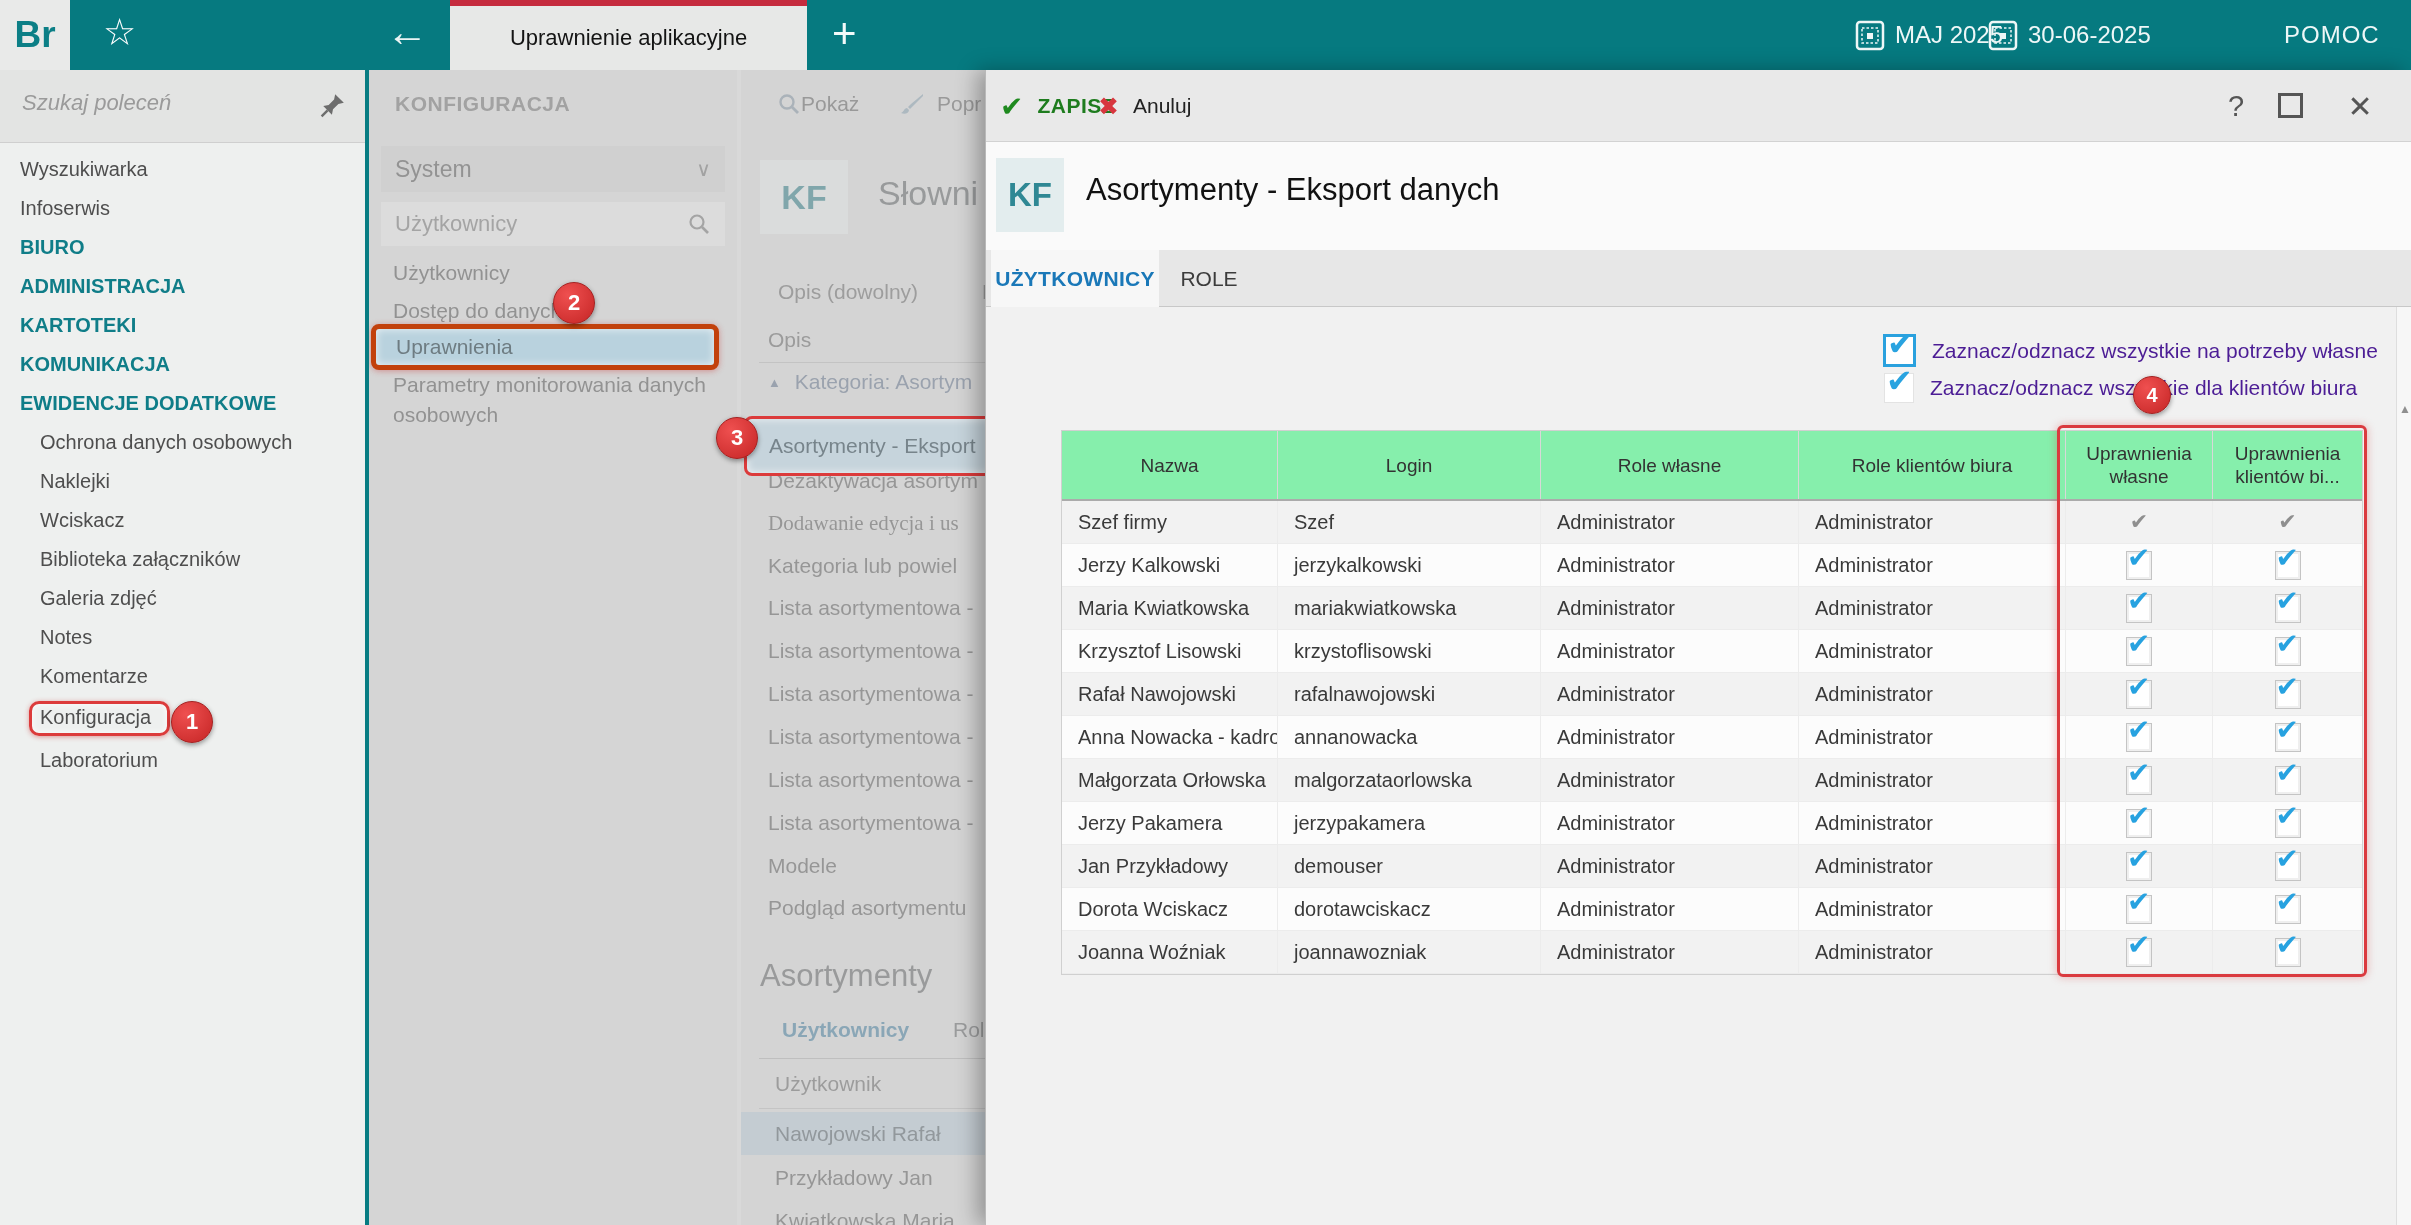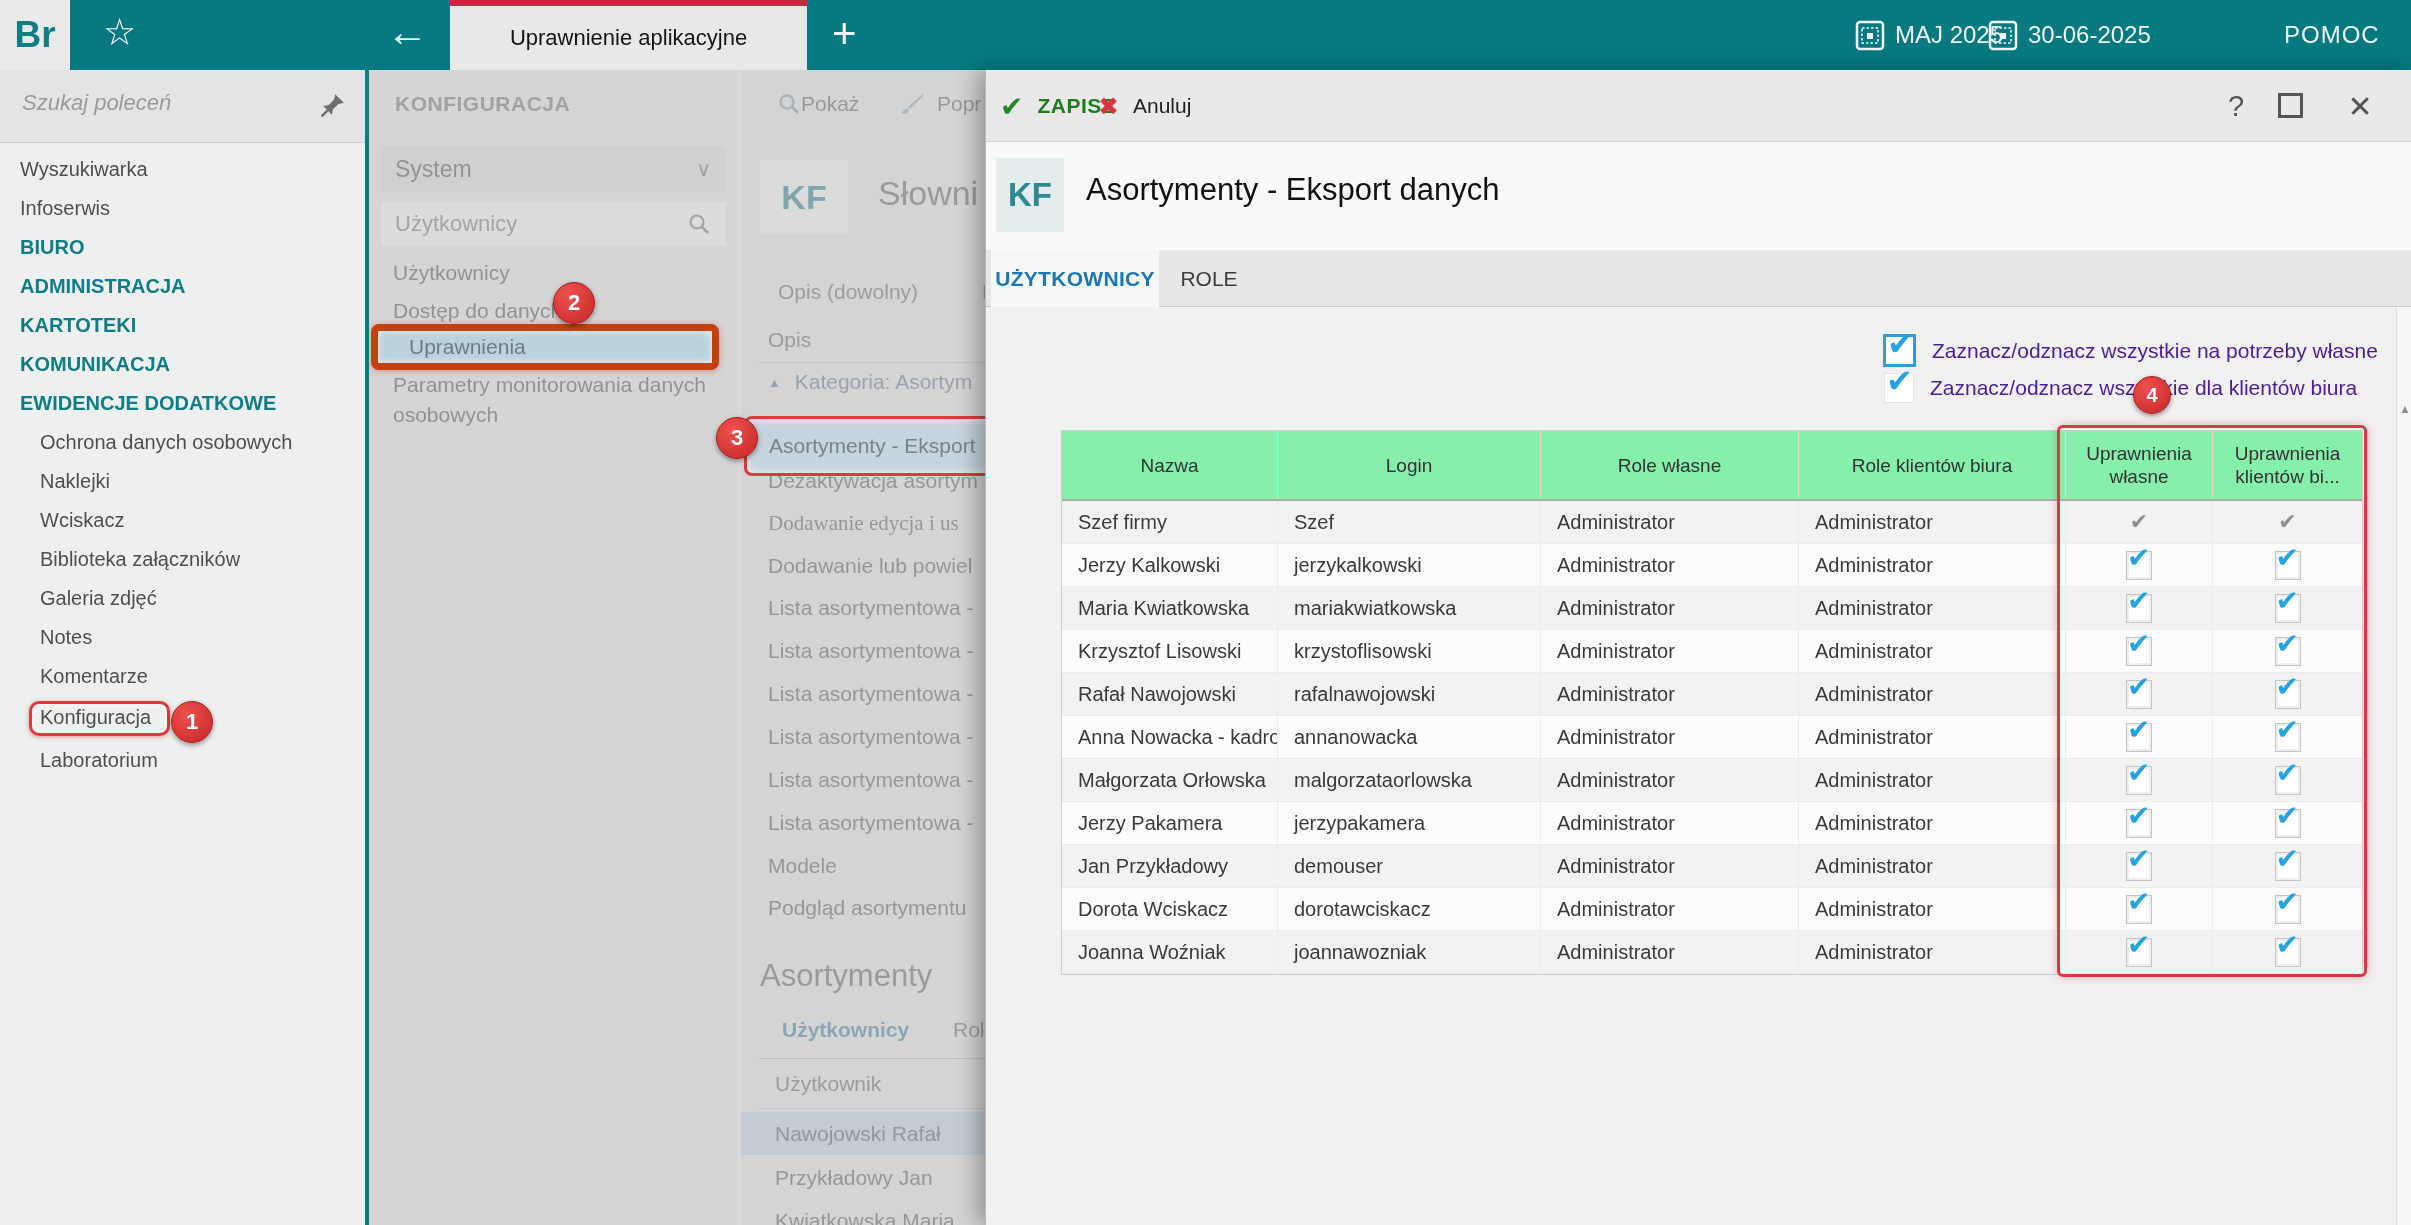--- a/index.html
+++ b/index.html
@@ -58,22 +58,22 @@
        color:#6b6b6b;overflow:hidden;}
   .cfg-title{position:absolute;left:26px;top:22px;font-size:21px;font-weight:bold;color:#8a8a8a;letter-spacing:.5px;}
   .cfg-dd{position:absolute;left:12px;top:76px;width:344px;height:46px;background:#dedede;
           display:flex;align-items:center;padding:0 14px;box-sizing:border-box;}
   .cfg-dd .val{font-size:23px;color:#6f6f6f;flex:1;}
   .cfg-dd .chev{font-size:20px;color:#8a8a8a;}
   .cfg-search{position:absolute;left:12px;top:132px;width:344px;height:44px;background:#f4f4f4;
               display:flex;align-items:center;padding:0 14px;box-sizing:border-box;}
   .cfg-search .val{font-size:22px;color:#8f8f8f;flex:1;}
   .cfg-item{position:absolute;left:24px;height:38px;display:flex;align-items:center;font-size:21px;color:#6e6e6e;}
-  .cfg-sel{position:absolute;left:2px;top:254px;width:348px;height:46px;border:7px solid #c2410c;border-radius:8px;
-           background:#b9d2de;box-sizing:border-box;display:flex;align-items:center;padding-left:31px;
+  .cfg-sel{position:absolute;left:2px;top:254px;width:348px;height:46px;border:5px solid #c2410c;border-radius:8px;
+           background:#b9d2de;box-sizing:border-box;display:flex;align-items:center;padding-left:20px;
            font-size:21px;color:#6e7c82;z-index:35;
            box-shadow:0 1px 6px rgba(200,40,40,.4), inset 0 0 8px rgba(255,255,255,.75);}
   .cfg-multi{position:absolute;left:24px;top:300px;width:330px;font-size:21px;line-height:30px;color:#6e6e6e;}
 
   
   .cmd{position:absolute;left:741px;top:70px;width:244px;height:1155px;background:#e6e6e6;
        color:#6d6d6d;overflow:hidden;}
   .cmd-tb-show{position:absolute;left:36px;top:22px;display:flex;align-items:center;gap:0;font-size:21px;color:#7a7a7a;}
   .cmd-tb-fix{position:absolute;left:158px;top:22px;display:flex;align-items:center;gap:12px;font-size:21px;color:#7a7a7a;}
   .cmd-tile{position:absolute;left:19px;top:90px;width:88px;height:74px;background:#f0f4f4;
@@ -291,21 +291,21 @@
     <div class="cmd-hr"></div>
     <div class="cmd-group">
       <span class="tri">▲</span>
       <span>Kategoria: Asortym</span>
     </div>
     <div class="cmd-sel">
       <span>Asortymenty - Eksport</span>
     </div>
     <div class="cmd-item" style="top:397px;">Dezaktywacja asortym</div>
     <div class="cmd-item" style="top:439px;font-family:Liberation Serif, serif;">Dodawanie edycja i us</div>
-    <div class="cmd-item" style="top:482px;">Dodawanie lub powiel</div>
+    <div class="cmd-item" style="top:482px;">Kategoria lub powiel</div>
     <div class="cmd-item" style="top:524px;">Lista asortymentowa -</div>
     <div class="cmd-item" style="top:567px;">Lista asortymentowa -</div>
     <div class="cmd-item" style="top:610px;">Lista asortymentowa -</div>
     <div class="cmd-item" style="top:653px;">Lista asortymentowa -</div>
     <div class="cmd-item" style="top:696px;">Lista asortymentowa -</div>
     <div class="cmd-item" style="top:739px;">Lista asortymentowa -</div>
     <div class="cmd-item" style="top:782px;">Modele</div>
     <div class="cmd-item" style="top:824px;">Podgląd asortymentu</div>
     <div class="cmd-section">Asortymenty</div>
     <div class="cmd-tab1">Użytkownicy</div>

